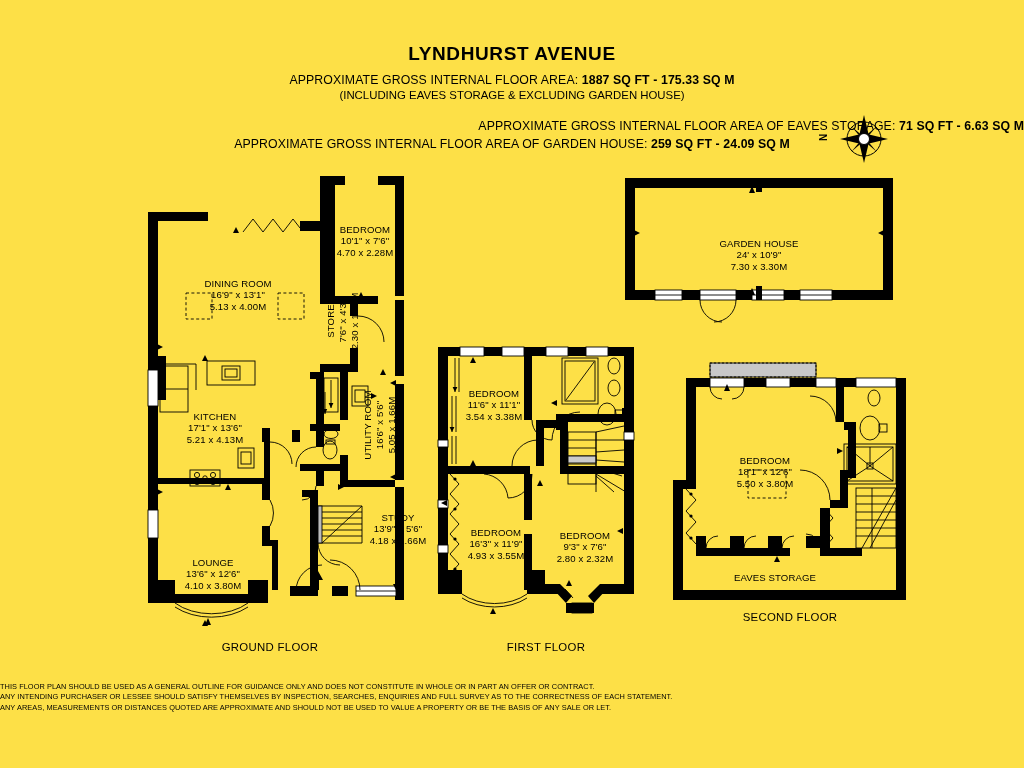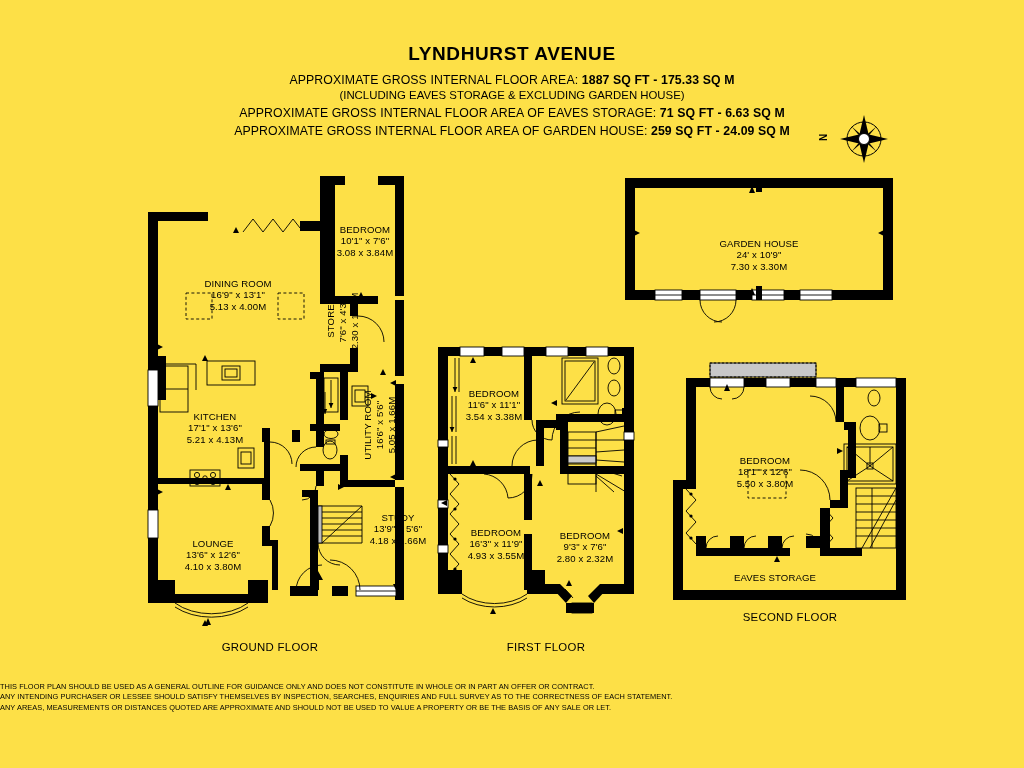--- a/index.html
+++ b/index.html
@@ -20,21 +20,21 @@
 
   
   #header { position: absolute; top: 0; left: 0; width: 1024px; text-align: center; }
   #title {
     font-size: 19px; font-weight: bold; letter-spacing: .6px;
     margin-top: 43px;
   }
   .hdr-line { font-size: 12.3px; letter-spacing: .1px; margin-top: 8px; }
   .hdr-line .b { font-weight: bold; }
   .hdr-sub { font-size: 11.4px; margin-top: 2px; }
-  .hdr-line.l3 { margin-top: 5px; }
+  .hdr-line.l3 { margin-top: 18px; text-align: right; }
   .hdr-line.l4 { margin-top: 4px; }
 
   
   #compass { position: absolute; left: 820px; top: 112px; width: 78px; height: 58px; }
   #compass .n-label {
     position: absolute; left: 0px; top: 20px;
     font-size: 10px; font-weight: bold;
     transform: rotate(-90deg); transform-origin: center;
   }
 
@@ -524,21 +524,21 @@
 
   <div class="lbl" style="left:178px; top:278px; width:120px;">
     <span class="rn">DINING ROOM</span>
     <span class="rn">16'9" x 13'1"</span>
     <span class="rn">5.13 x 4.00M</span>
   </div>
 
   <div class="lbl" style="left:305px; top:224px; width:120px;">
     <span class="rn">BEDROOM</span>
     <span class="rn">10'1" x 7'6"</span>
-    <span class="rn">3.08 x 3.84M</span>
+    <span class="rn">4.70 x 2.28M</span>
   </div>
 
   <div class="lbl vert" style="left:325px; top:356px; width:70px;">
     <span class="rn">STORE</span>
   </div>
   <div class="lbl vert" style="left:337px; top:356px; width:70px;">
     <span class="rn">7'6" x 4'3"</span>
   </div>
   <div class="lbl vert" style="left:349px; top:356px; width:70px;">
     <span class="rn">2.30 x 1.30M</span>
@@ -553,21 +553,21 @@
   <div class="lbl vert" style="left:386px; top:470px; width:90px;">
     <span class="rn">5.05 x 1.66M</span>
   </div>
 
   <div class="lbl" style="left:160px; top:411px; width:110px;">
     <span class="rn">KITCHEN</span>
     <span class="rn">17'1" x 13'6"</span>
     <span class="rn">5.21 x 4.13M</span>
   </div>
 
-  <div class="lbl" style="left:158px; top:538px; width:110px;">
+  <div class="lbl" style="left:158px; top:557px; width:110px;">
     <span class="rn">LOUNGE</span>
     <span class="rn">13'6" x 12'6"</span>
     <span class="rn">4.10 x 3.80M</span>
   </div>
 
   <div class="lbl" style="left:343px; top:512px; width:110px;">
     <span class="rn">STUDY</span>
     <span class="rn">13'9" x 5'6"</span>
     <span class="rn">4.18 x 1.66M</span>
   </div>

